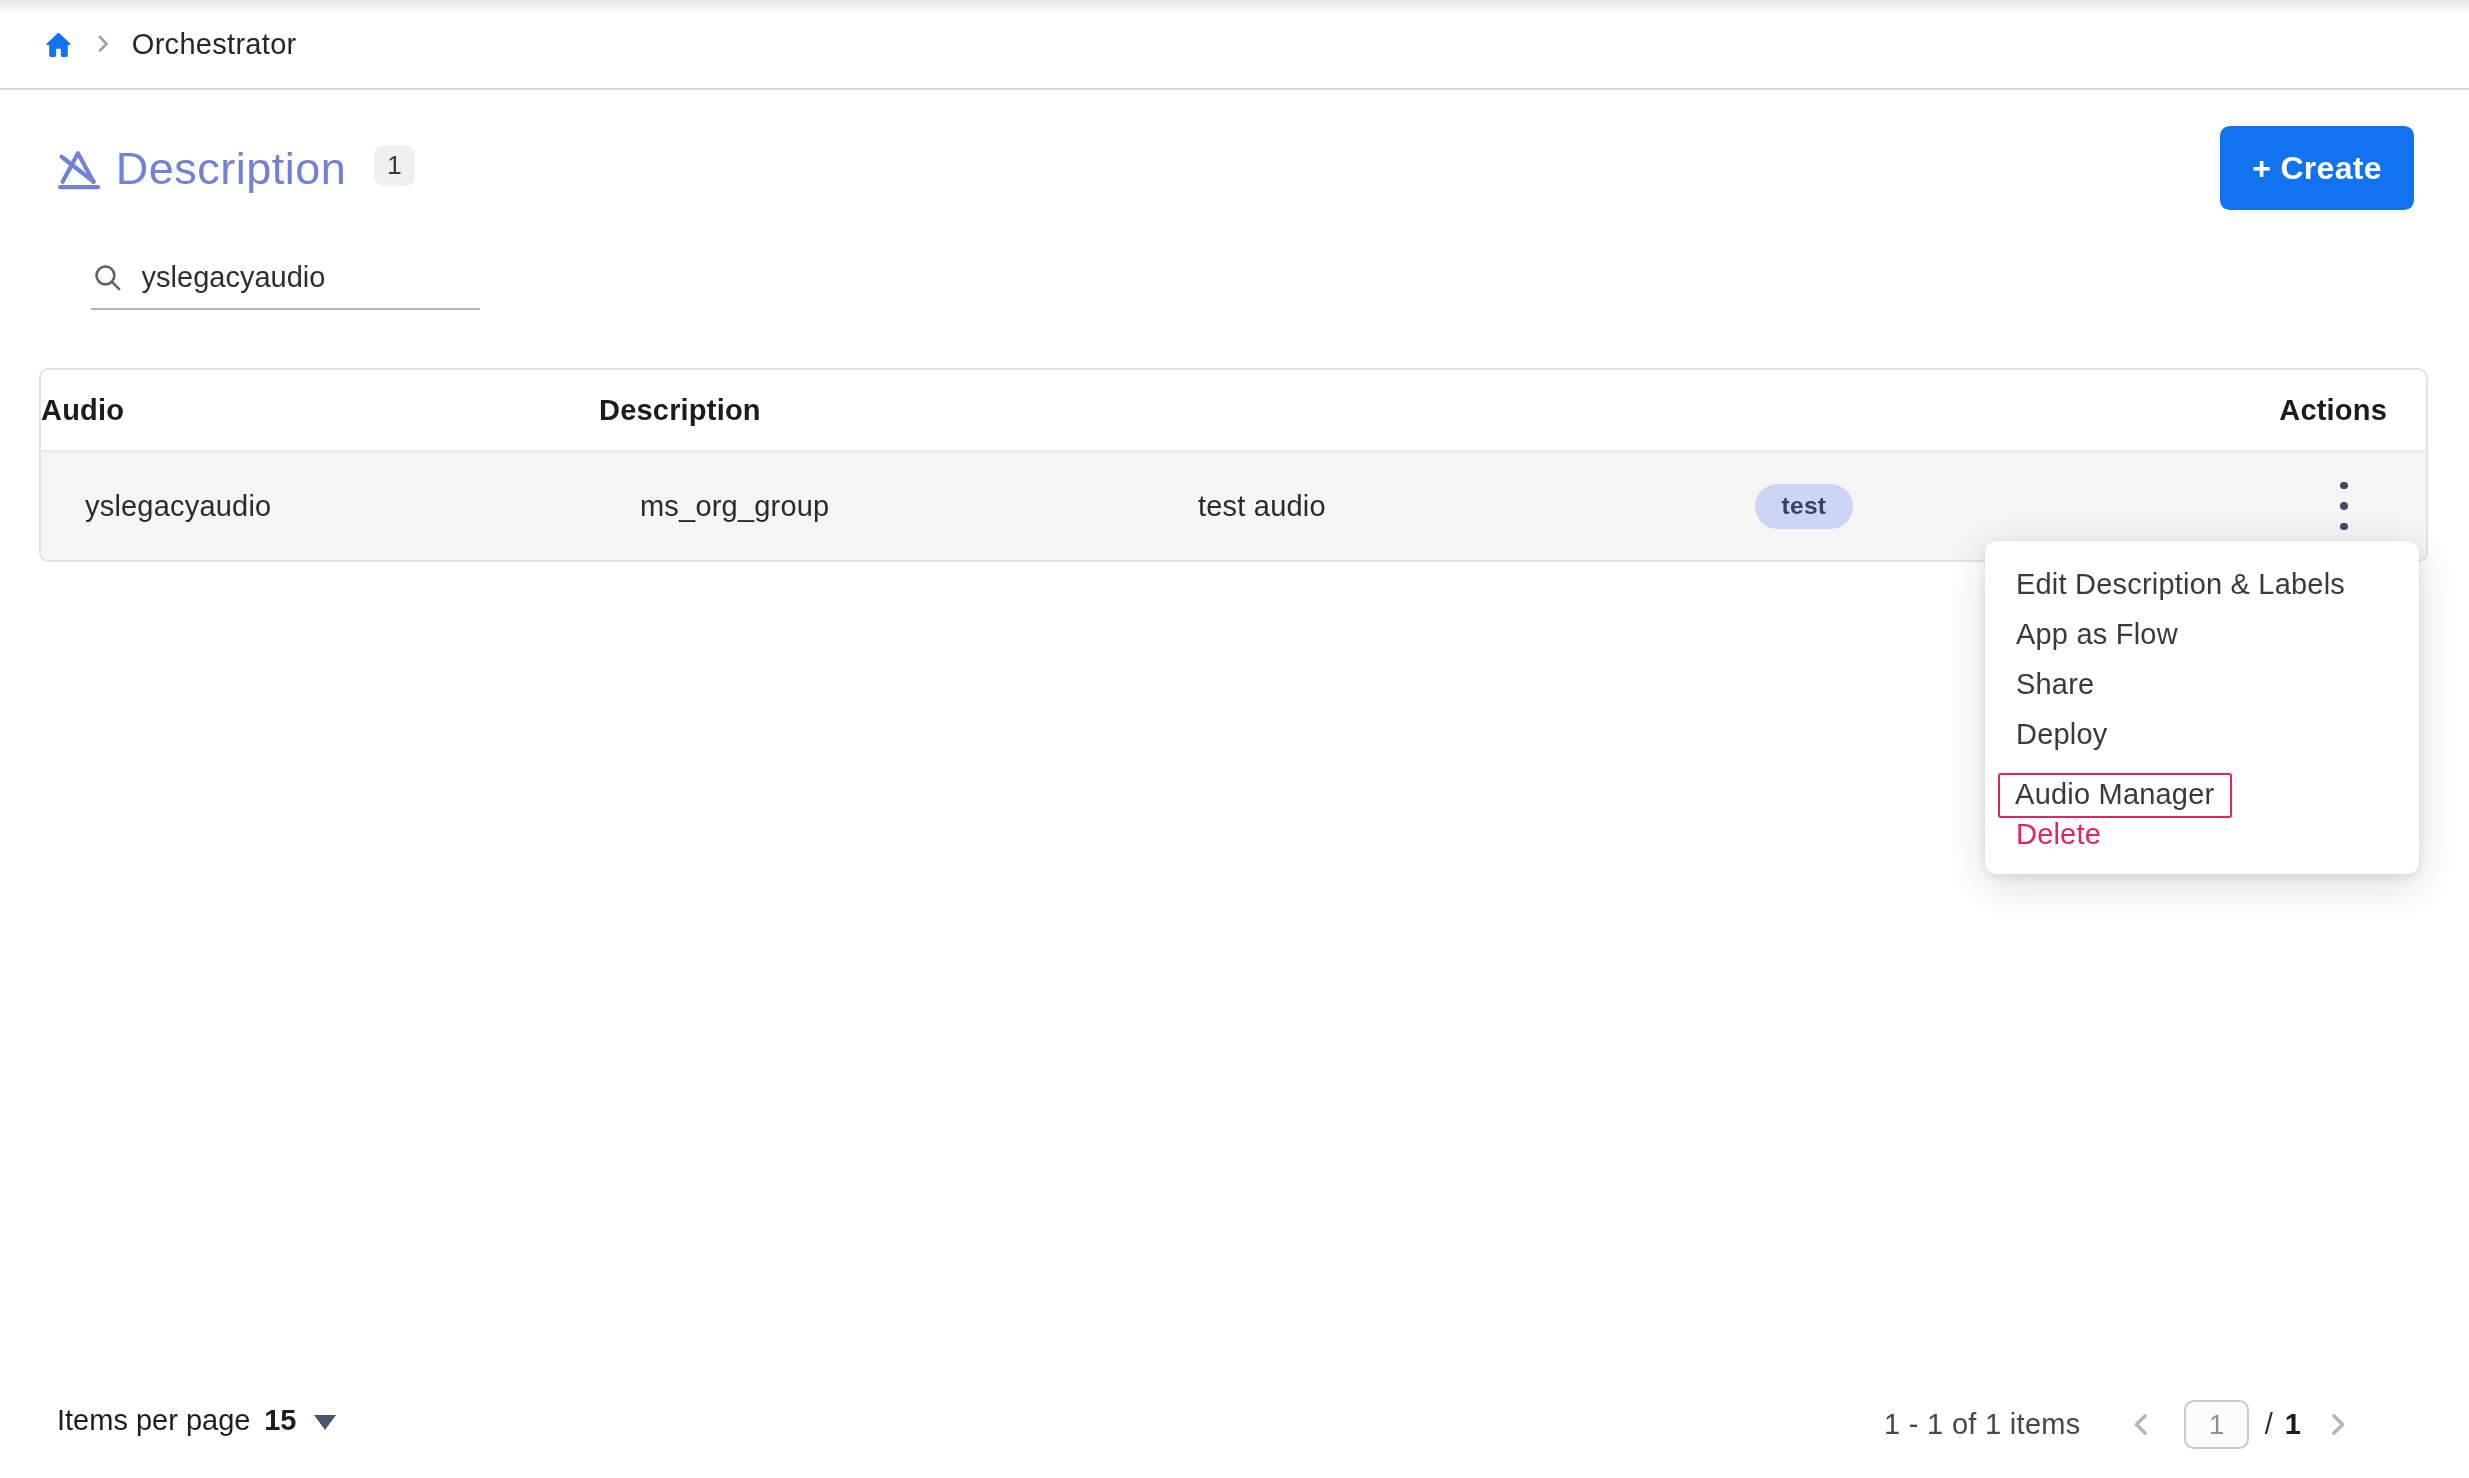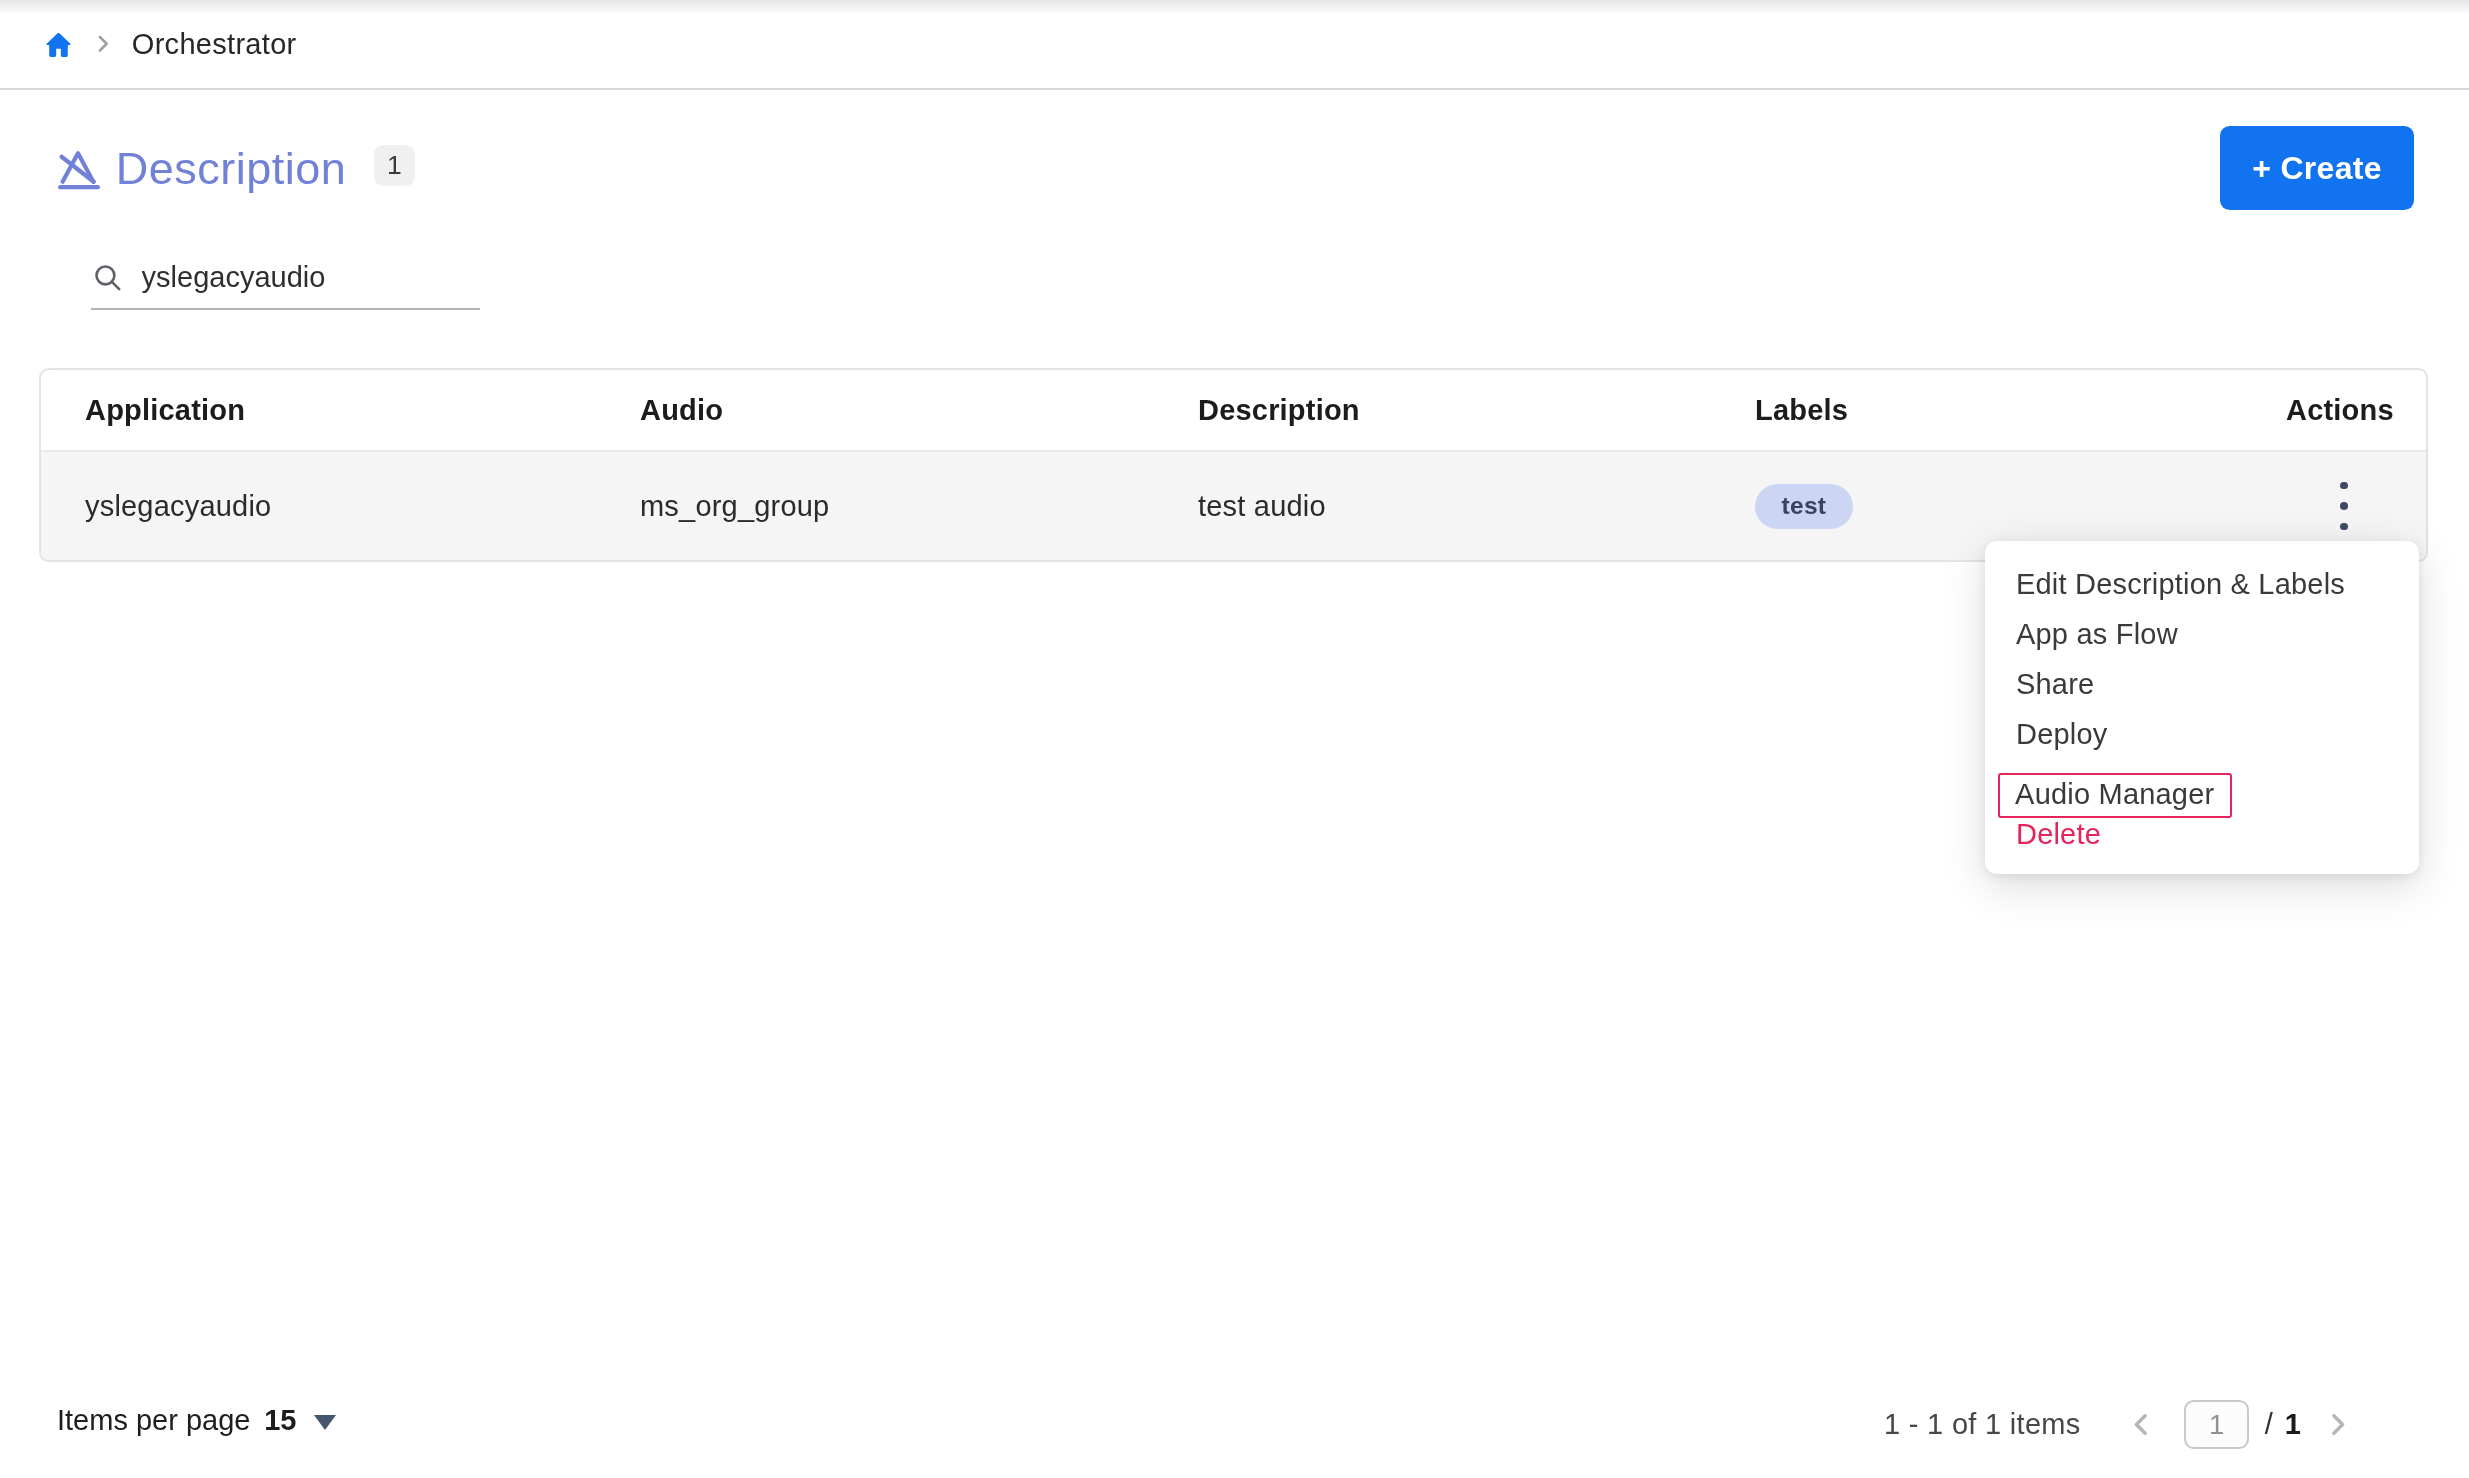--- a/index.html
+++ b/index.html
@@ -132,24 +132,22 @@
   <div class="search-box">
     <svg width="33" height="33" viewBox="0 0 24 24" fill="none" stroke="#5f6368" stroke-width="1.9" stroke-linecap="round">
       <circle cx="10.5" cy="10.5" r="6.5"></circle>
       <line x1="15.4" y1="15.4" x2="20.5" y2="20.5"></line>
     </svg>
     <input class="search-input" type="text" value="yslegacyaudio" style="">
   </div>
 
   <div class="app-table">
     <div class="t-row t-head">
-      <div class="col col-1 th">Application</div>
       <div class="col col-2 th">Audio</div>
       <div class="col col-3 th">Description</div>
-      <div class="col col-4 th">Labels</div>
       <div class="col col-5 th">Actions</div>
     </div>
     <div class="t-row t-body-row">
       <div class="col col-1 td">yslegacyaudio</div>
       <div class="col col-2 td">ms_org_group</div>
       <div class="col col-3 td">test audio</div>
       <div class="col col-4">
         <span class="label-chip">test</span>
       </div>
       <div class="col col-5">

